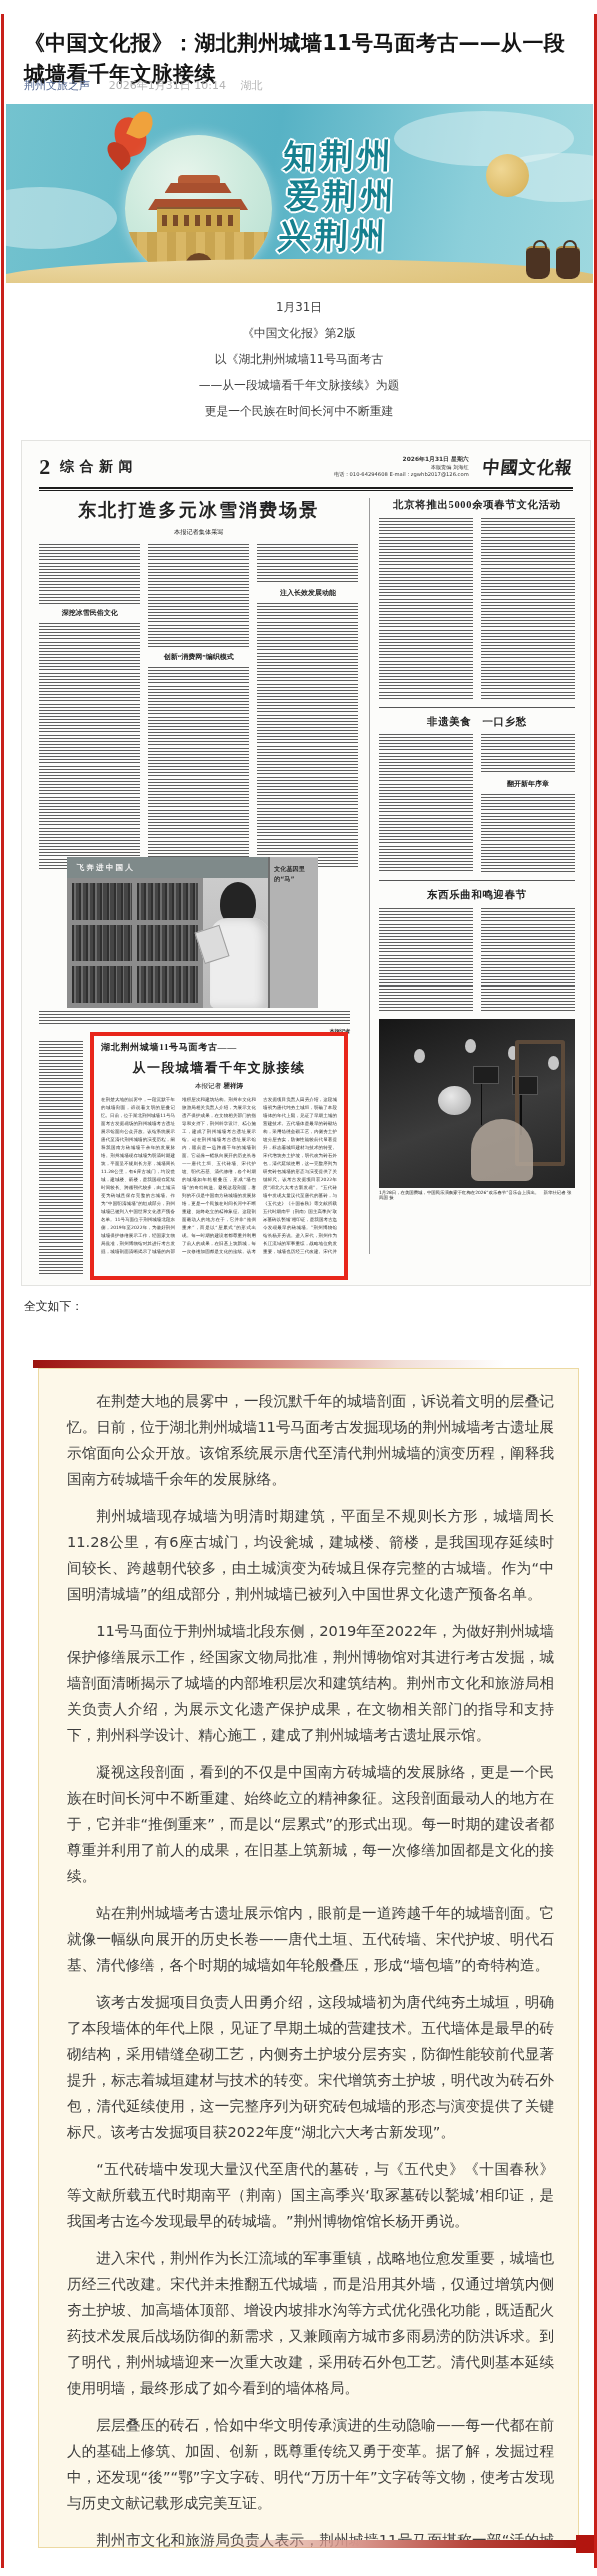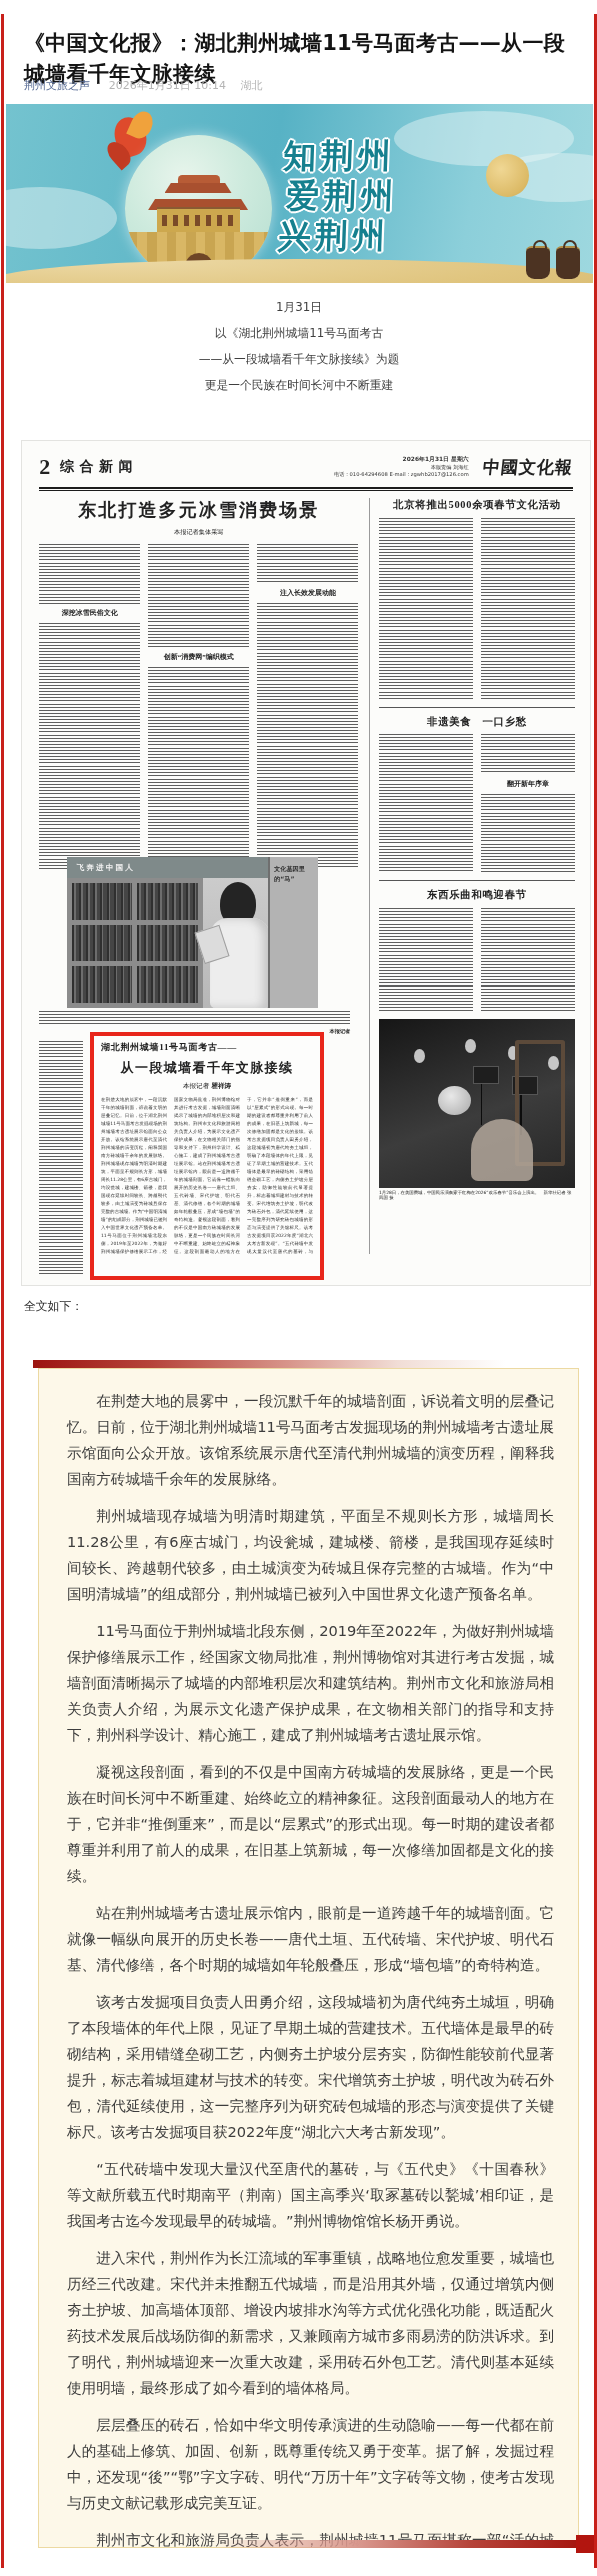--- a/index.html
+++ b/index.html
@@ -105,21 +105,21 @@
   .pb-side{position:absolute;right:0;top:0;bottom:0;width:20%;background:#b3b3b3;border-left:2.8px solid #6f6f6f;
            color:#333;font-size:6.2px;font-weight:bold;padding:7px 4.2px;box-sizing:border-box;
            font-family:"DejaVu Sans",sans-serif;line-height:9.7px;}
 
   .np-band{position:absolute;left:17.3px;top:570px;width:311px;font-size:4.9px;
            font-family:"DejaVu Sans",sans-serif;}
   .np-band .credit{text-align:right;font-weight:bold;font-size:5.2px;margin-top:1.4px;}
 
   .np-sidecol{position:absolute;left:17.3px;top:600px;width:44px;height:236px;}
 
-  .redbox{position:absolute;left:68px;top:591px;width:234px;height:248px;box-sizing:border-box;
+  .redbox{position:absolute;left:68px;top:591px;width:258px;height:248px;box-sizing:border-box;
           border:4.9px solid #e8261b;padding:4.9px 7px;background:rgba(255,255,255,.35);}
   .rb-kicker{font-size:9px;font-weight:bold;letter-spacing:0.7px;}
   .rb-head{font-size:13px;font-weight:bold;text-align:center;letter-spacing:1.4px;margin:5.5px 0 4.2px;}
   .rb-by{text-align:center;font-size:6.6px;font-family:"DejaVu Sans",sans-serif;margin-bottom:5.5px;}
   .rb-by b{margin-left:2px;}
   .rb-body{column-count:3;column-gap:7px;font-size:4.5px;line-height:1.78;text-align:justify;
            color:#2e2e2e;height:165px;overflow:hidden;font-family:"DejaVu Sans",sans-serif;}
 
   .photo-orch{position:relative;width:100%;height:169px;margin-top:7px;overflow:hidden;
               background:linear-gradient(160deg,#161616 0%,#3c3c3c 55%,#242424 100%);}
@@ -188,20 +188,21 @@
       <div style="margin-left:4.2px;">爱荆州</div>
       <div style="margin-left:-2.8px;">兴荆州</div>
     </div>
     <div class="b-ground"></div>
     <div class="b-bell" style="right:43px;"></div>
     <div class="b-bell" style="right:12.5px;"></div>
   </div>
 
   <div class="caption">
     <div>1月31日</div>
+    <div>《中国文化报》第2版</div>
     <div>以《湖北荆州城墙11号马面考古</div>
     <div>——从一段城墙看千年文脉接续》为题</div>
     <div>更是一个民族在时间长河中不断重建</div>
   </div>
 
   <div class="paper">
     <div class="np-hd">
       <span class="np-pg">2</span>
       <span class="np-sec">综合新闻</span>
       <div class="np-right">

